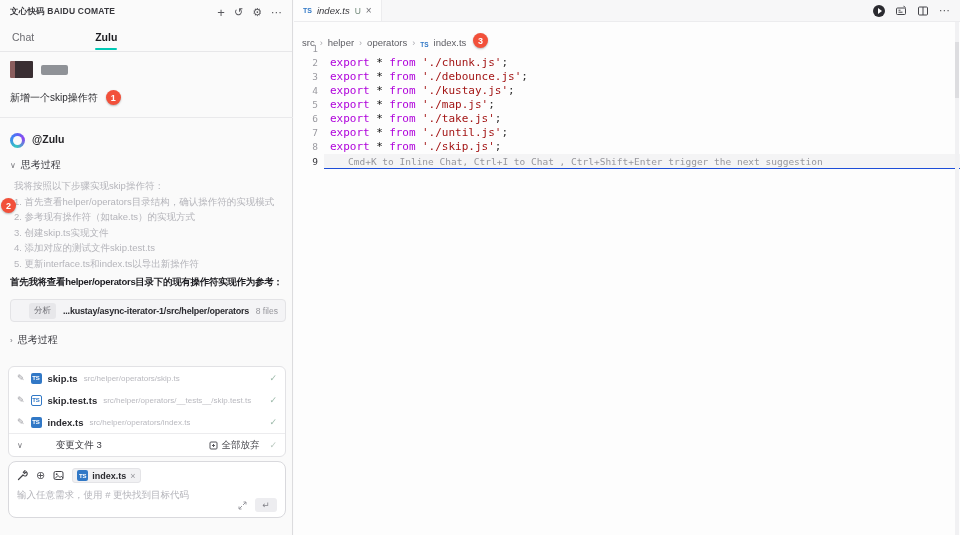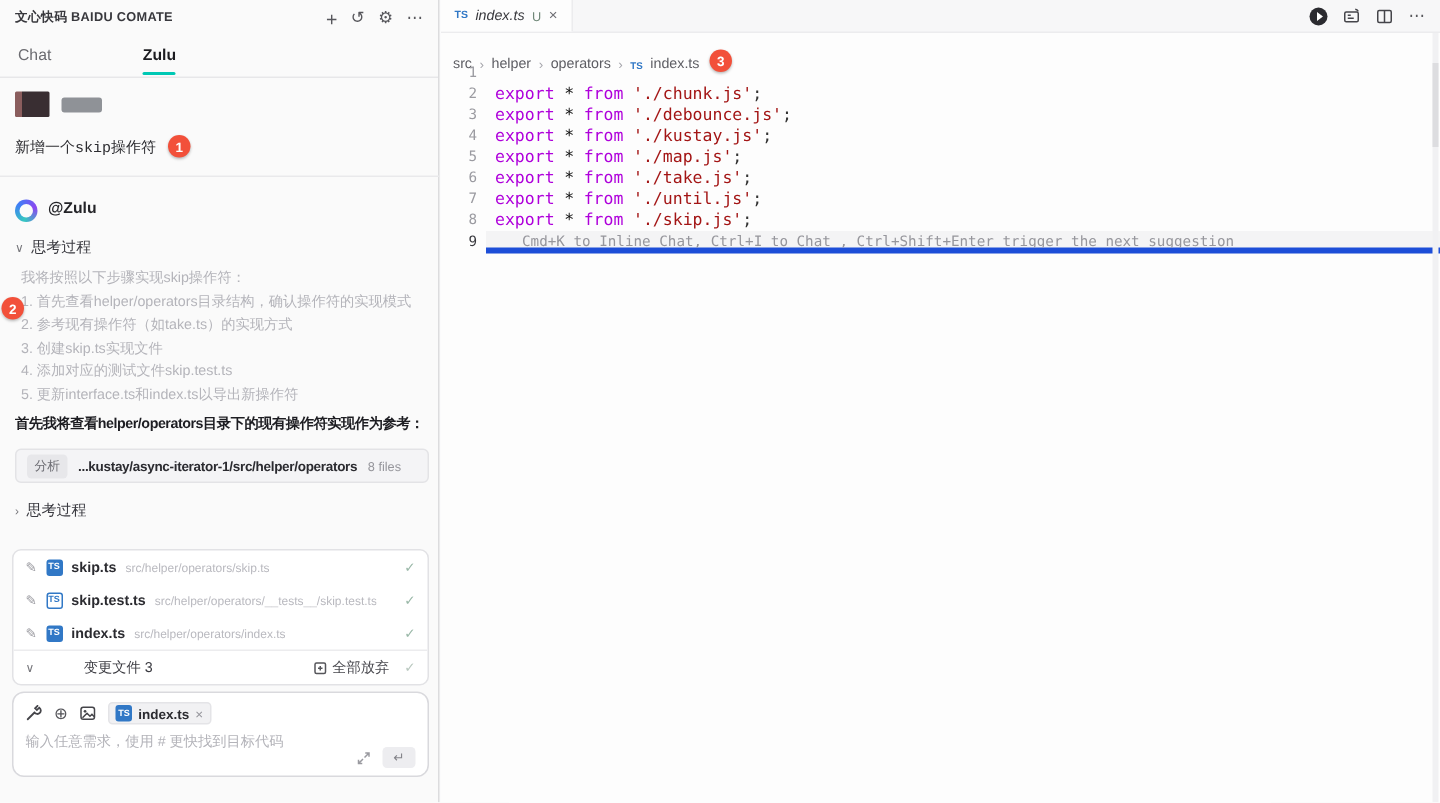--- a/index.html
+++ b/index.html
@@ -18,21 +18,21 @@
   .tabs { position:absolute; left:0; top:24px; width:100%; height:28px; border-bottom:1px solid #e7e7e9; display:flex; gap:18px; padding:0 12px; }
   .tab { font-size:10.5px; color:#6b6b70; line-height:26px; position:relative; cursor:pointer; }
   .tab.active { color:#1c1c20; font-weight:700;margin-left:43px; }
   .tab.active::after { content:""; position:absolute; left:0; right:0; bottom:1px; height:2px; background:#00c8b4; border-radius:1px; }
 
   .redacted-row { position:absolute; left:10px; top:61px; display:flex; align-items:center; gap:8px; }
   .redact-a { width:23px; height:17px; background:linear-gradient(90deg,#8a5d5d 0 5px,#392e32 5px); border-radius:1px; }
   .redact-b { width:27px; height:10px; background:#8f9297; border-radius:2px; }
 
   .msg-row { position:absolute; left:10px; top:90px; display:flex; align-items:center; gap:8px; }
-  .msg-text { font-size:10px; color:#2c2c30;font-family:Liberation Mono, monospace; }
+  .msg-text { font-size:10px; color:#2c2c30; }
   .badge { display:inline-flex; width:15px; height:15px; border-radius:50%; background:#f2503a; color:#fff; font-size:9px; font-weight:700; align-items:center; justify-content:center; box-shadow:0 1px 2px rgba(0,0,0,.28); flex:0 0 auto; }
 
   .divider { position:absolute; left:0; top:117px; width:293px; border-top:1px solid #e9e9eb; }
 
   .zulu-row { position:absolute; left:10px; top:133px; display:flex; align-items:flex-start; gap:7px; }
   .zulu-ico { width:15px; height:15px; border-radius:50%; background:conic-gradient(from 190deg,#35c7c0,#3f7df6,#8b46f0,#35c7c0); position:relative; }
   .zulu-ico::after { content:""; position:absolute; inset:3px; background:#fafafa; border-radius:50%; }
   .zulu-name { font-size:10.5px; font-weight:700; color:#232327; }
 
   .think-row { display:flex; align-items:center; gap:5px; cursor:pointer; }
@@ -41,21 +41,21 @@
   .think-open { position:absolute; left:10px; top:158px; }
   .think-closed { position:absolute; left:10px; top:333px; }
 
   .thinking { position:absolute; left:14px; top:178px; width:272px; color:#b4b4ba; font-size:9.5px; line-height:15.5px; }
   .thinking div { white-space:nowrap; overflow:hidden; }
   .badge-2 { position:absolute; left:1px; top:198px; }
 
   .lead { position:absolute; left:10px; top:276px; width:278px; font-size:9.5px; font-weight:700; color:#1d1d22; letter-spacing:-0.3px; white-space:nowrap; overflow:hidden; }
 
   .analysis-chip { position:absolute; left:10px; top:299px; width:276px; height:23px; background:#f4f4f6; border:1px solid #e3e3e6; border-radius:4px; display:flex; align-items:center; gap:7px; padding:0 7px; cursor:pointer; }
-  .analysis-badge { background:#e7e7ea; color:#6d6d73; font-size:8.5px; padding:2px 5px; border-radius:3px; flex:0 0 auto; }
+  .analysis-badge { background:#e7e7ea; color:#6d6d73; font-size:8.5px; padding:2px 5px; border-radius:3px; flex:0 0 auto;margin-left:11px; }
   .analysis-path { font-size:9px; font-weight:700; color:#2b2b30; letter-spacing:-0.2px; white-space:nowrap; overflow:hidden; }
   .analysis-count { font-size:8.5px; color:#96969c; flex:0 0 auto; }
 
   .changes-card { position:absolute; left:8px; top:366px; width:278px; background:#fff; border:1px solid #e2e2e5; border-radius:6px; overflow:hidden; }
   .file-row { display:flex; align-items:center; gap:6px; height:22px; padding:0 8px; cursor:pointer; }
   .file-row .pencil { font-size:9px; color:#9a9aa0; }
   .ts-badge { width:11px; height:11px; border-radius:2px; background:#3178c6; color:#fff; font-size:6px; font-weight:700; display:flex; align-items:center; justify-content:center; flex:0 0 auto; }
   .ts-badge.test { background:#fff; border:1px solid #3178c6; color:#3178c6; }
   .file-name { font-size:9.5px; font-weight:700; color:#2b2b30; flex:0 0 auto; }
   .file-path { font-size:8px; color:#b9b9bf; white-space:nowrap; overflow:hidden; text-overflow:ellipsis; }
@@ -103,21 +103,21 @@
   .code { position:absolute; left:0; top:42px; width:100%; font-family:"DejaVu Sans Mono","Liberation Mono",monospace; }
   .cl { display:flex; height:14px; line-height:14px; }
   .ln { width:24px; text-align:right; font-size:9.5px; color:#9b9ba1; flex:0 0 auto; }
   .ln.active { color:#38383d; }
   .ct { margin-left:12px; font-size:11px; white-space:pre; }
   .kw { color:#af00db; margin-right:.58em; }
   .op { color:#111; margin-right:.58em; }
   .st { color:#a31515; }
   .pu { color:#333; }
   .ghost-row { height:15px; line-height:15px; }
-  .ghost { flex:1; margin-left:6px; background:#f4f4f5; border-bottom:4px solid #1d4ed8; font-size:9.5px; color:#96969c; padding-left:24px; white-space:nowrap; overflow:hidden; }
+  .ghost { flex:1; margin-left:6px; background:#f4f4f5; border-bottom:1px solid #1d4ed8; font-size:9.5px; color:#96969c; padding-left:24px; white-space:nowrap; overflow:hidden; }
 
   .scrollbar { position:absolute; right:1px; top:22px; width:4px; height:513px; background:#f1f1f3; }
   .scroll-thumb { position:absolute; top:20px; width:4px; height:56px; background:#dddde0; }
 </style>
 </head>
 <body>
 
 <div class="screen">
 
   <div class="panel">

